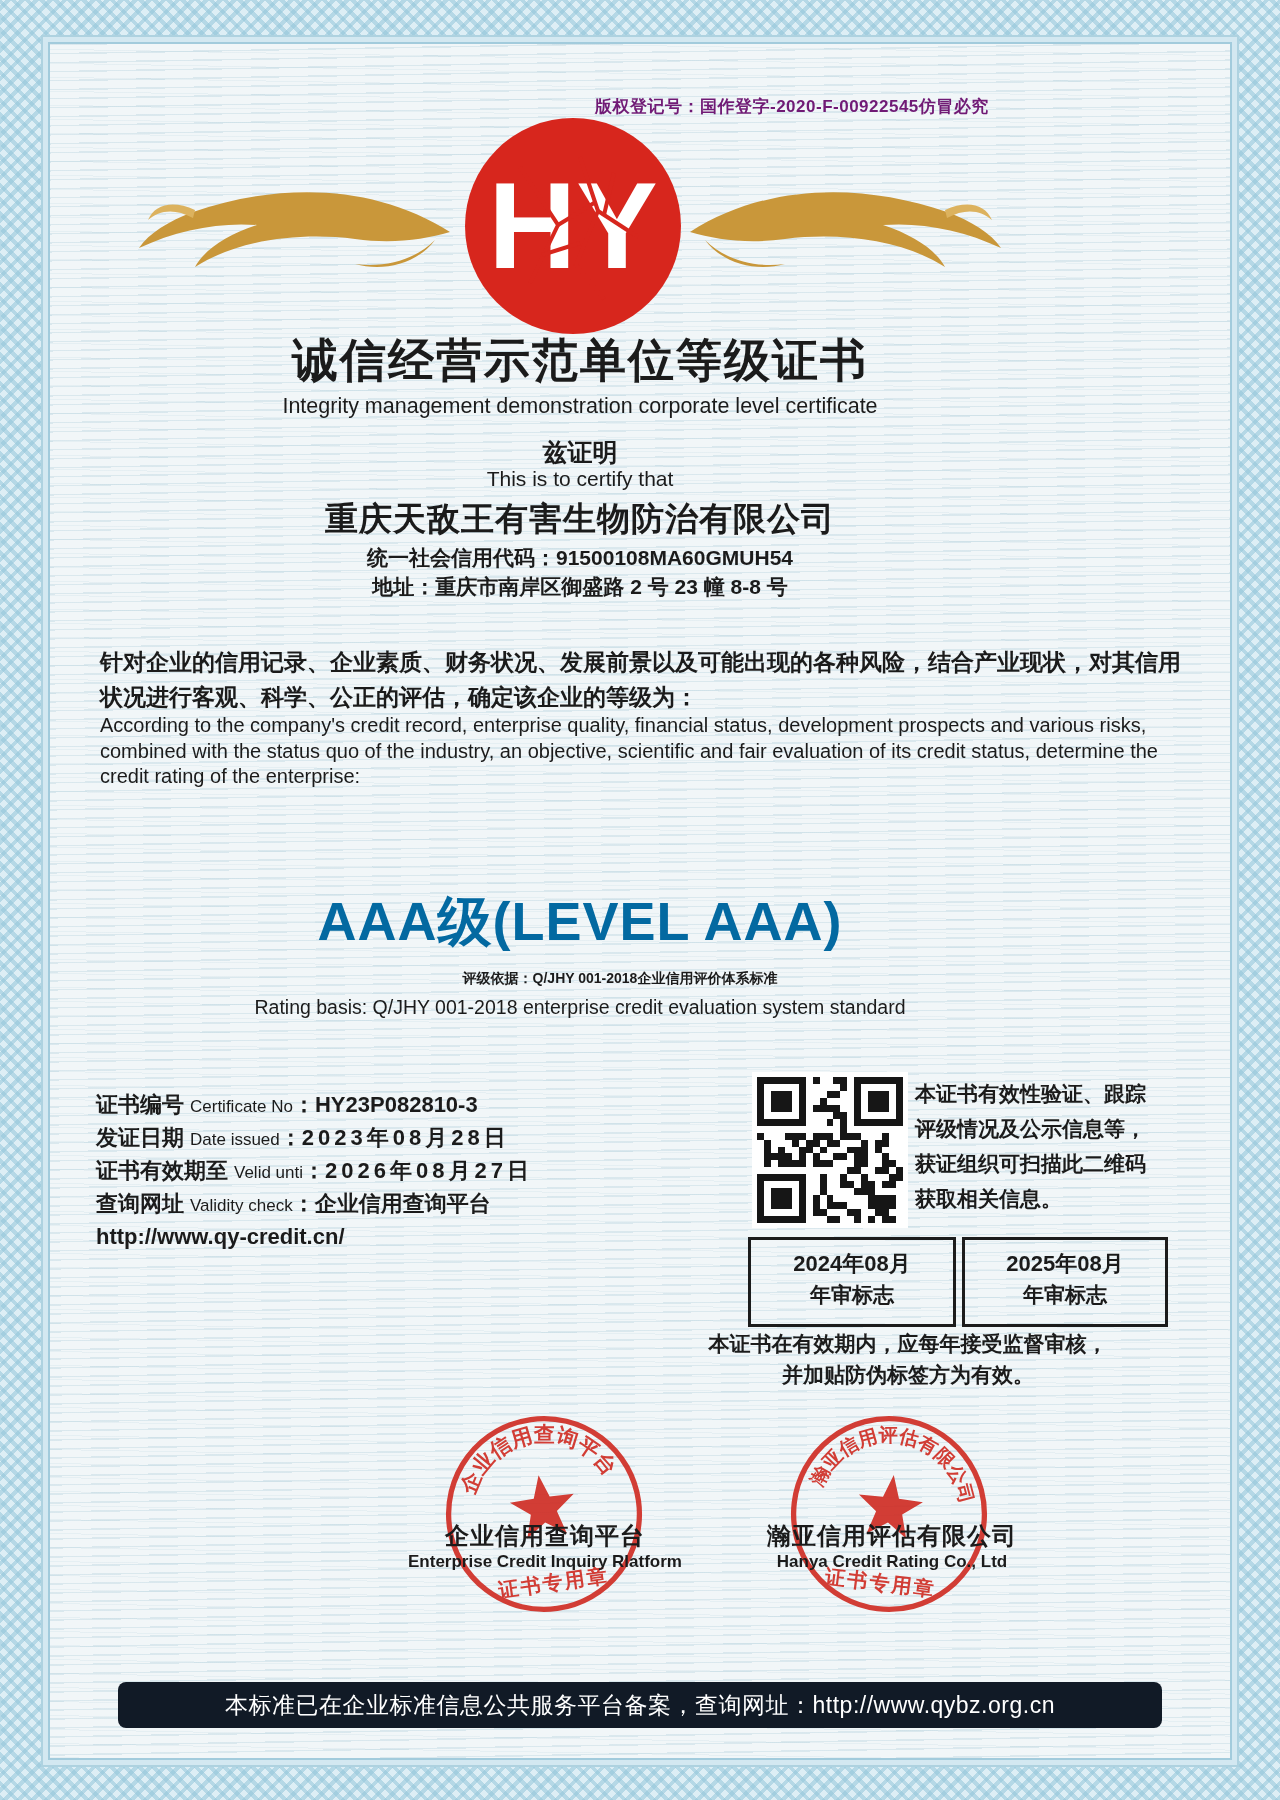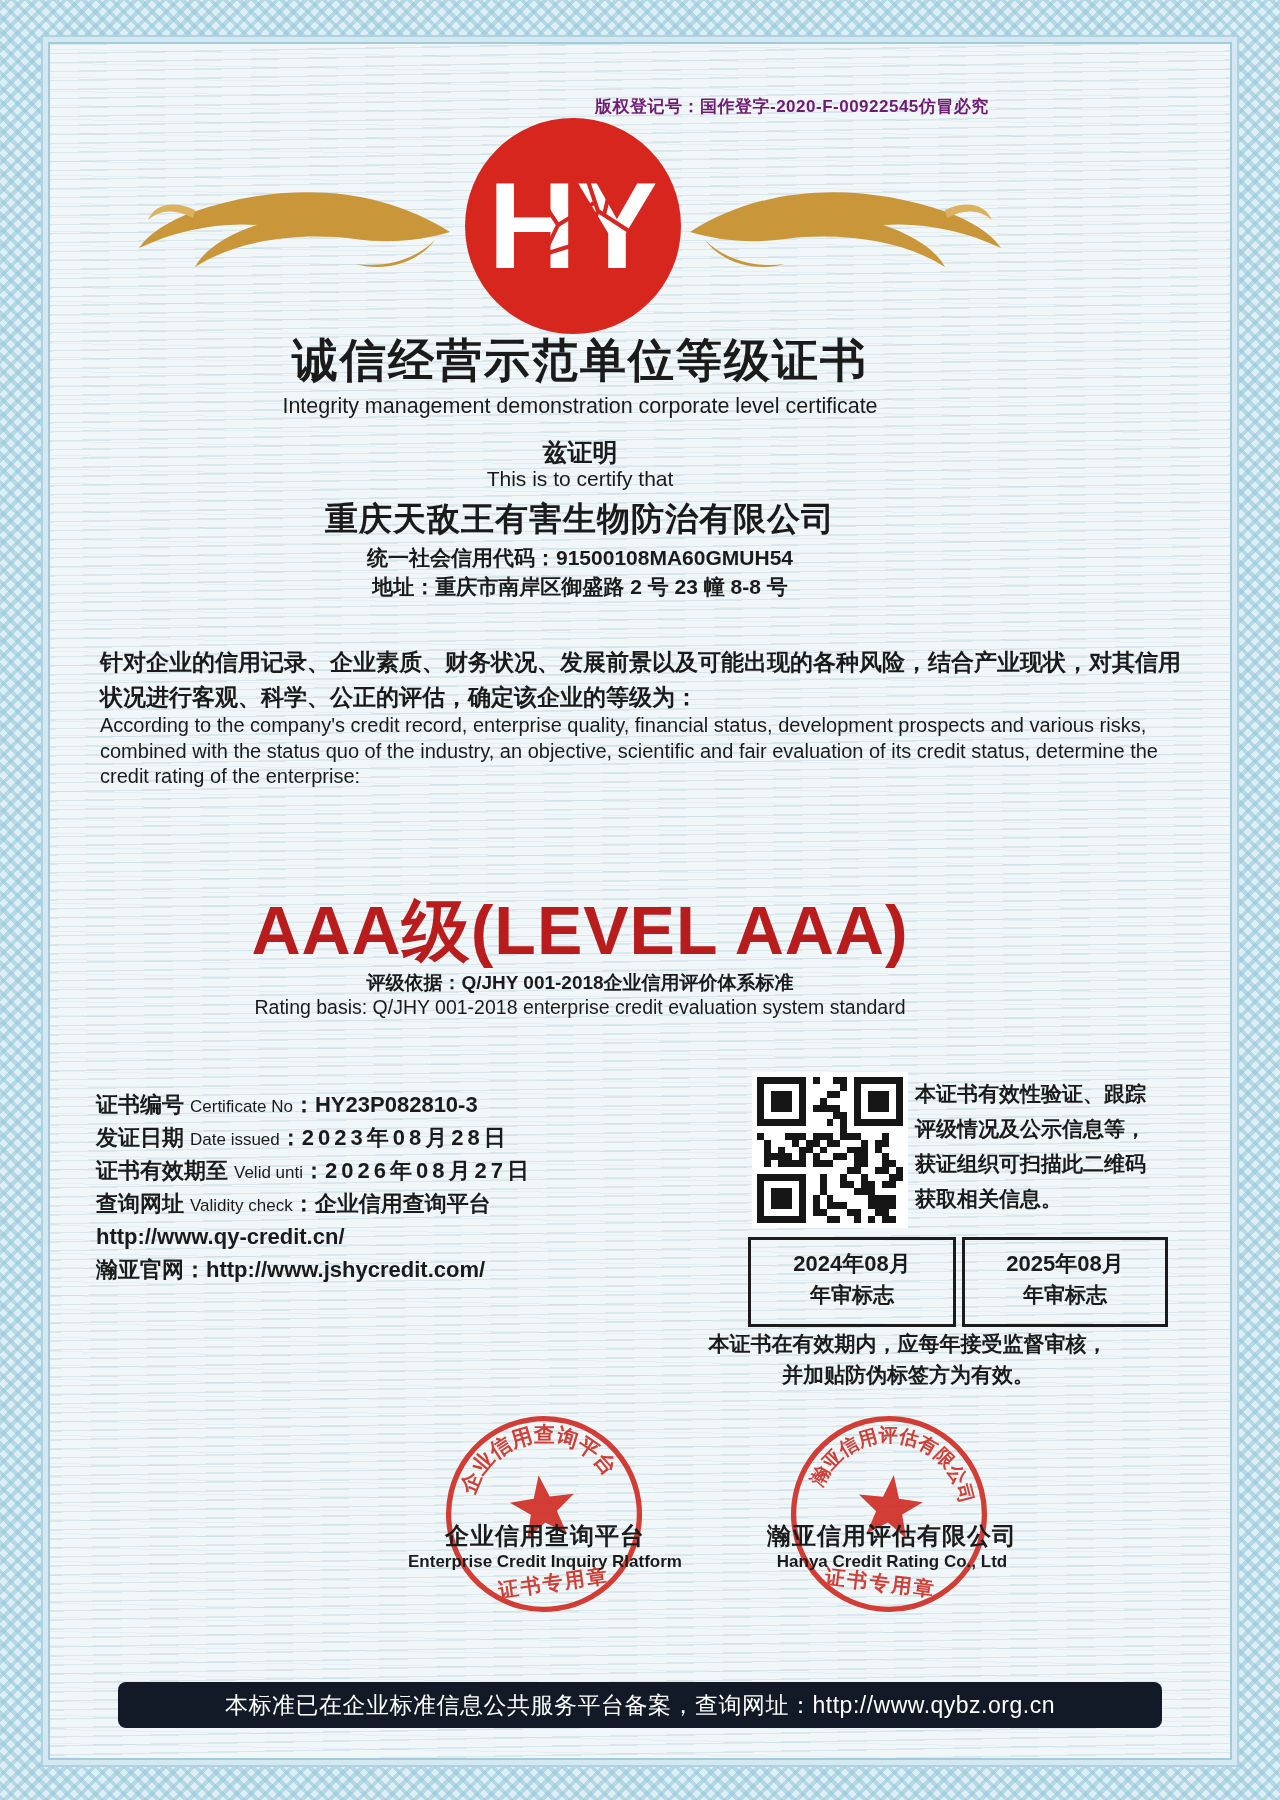--- a/index.html
+++ b/index.html
@@ -26,22 +26,22 @@
   .copyright{left:595px;top:95px;font-size:17px;font-weight:600;color:#701a75;letter-spacing:.5px;}
   .title-cn{top:330px;font-size:46px;font-weight:700;letter-spacing:2px;}
   .title-en{top:394px;font-size:21.5px;font-weight:500;}
   .certify-cn{top:436px;font-size:25px;font-weight:600;}
   .certify-en{top:467px;font-size:21px;font-weight:500;}
   .company{top:497px;font-size:33px;font-weight:700;letter-spacing:1px;}
   .credit-code{top:544px;font-size:21px;font-weight:600;}
   .address{top:573px;font-size:21px;font-weight:600;}
   .body-cn{top:645px;left:100px;width:1085px;font-size:23px;line-height:35px;font-weight:600;}
   .body-en{top:713px;left:100px;width:1085px;font-size:20px;line-height:25.5px;}
-  .level{top:886px;font-size:68px;font-weight:700;color:#b91c1c;letter-spacing:1px;}
-  .basis-cn{top:970px;font-size:19px;font-weight:600;}
+  .level{top:886px;font-size:54px;font-weight:700;color:#0369a1;letter-spacing:1px;}
+  .basis-cn{top:970px;font-size:14px;font-weight:600;padding-left:40px;}
   .basis-en{top:996px;font-size:19.5px;}
   .details{left:96px;top:1092px;width:600px;}
   .detail-row{margin-bottom:6px;line-height:25px;white-space:nowrap;}
   .dl-cn{font-size:22px;font-weight:600;}
   .dl-en{font-size:17px;font-weight:500;margin-left:6px;}
   .dl-sep{font-size:22px;font-weight:600;}
   .dl-val{font-size:22px;font-weight:600;}
   .dl-val.spaced{letter-spacing:4px;}
   .qr-wrap{left:752px;top:1072px;width:146px;height:146px;background:#fff;padding:5px;
     display:grid;grid-template-columns:repeat(21,1fr);grid-template-rows:repeat(21,1fr);}
@@ -112,21 +112,20 @@
 <div class="abs ctr level">AAA级(LEVEL AAA)</div>
 <div class="abs ctr basis-cn">评级依据：Q/JHY 001-2018企业信用评价体系标准</div>
 <div class="abs ctr basis-en">Rating basis: Q/JHY 001-2018 enterprise credit evaluation system standard</div>
 
 <div class="abs details">
   <div class="detail-row"><span class="dl-cn">证书编号</span><span class="dl-en">Certificate No</span><span class="dl-sep">：</span><span class="dl-val">HY23P082810-3</span></div>
   <div class="detail-row"><span class="dl-cn">发证日期</span><span class="dl-en">Date issued</span><span class="dl-sep">：</span><span class="dl-val spaced">2023年08月28日</span></div>
   <div class="detail-row"><span class="dl-cn">证书有效期至</span><span class="dl-en">Velid unti</span><span class="dl-sep">：</span><span class="dl-val spaced">2026年08月27日</span></div>
   <div class="detail-row"><span class="dl-cn">查询网址</span><span class="dl-en">Validity check</span><span class="dl-sep">：</span><span class="dl-val">企业信用查询平台</span></div>
   <div class="detail-row"><span class="dl-val">http://www.qy-credit.cn/</span></div>
-  <div class="detail-row"><span class="dl-cn">瀚亚官网</span><span class="dl-sep">：</span><span class="dl-val">http://www.jshycredit.com/</span></div>
 </div>
 
 <div class="abs qr-wrap">
     <div class="on"></div>
     <div class="on"></div>
     <div class="on"></div>
     <div class="on"></div>
     <div class="on"></div>
     <div class="on"></div>
     <div class="on"></div>

